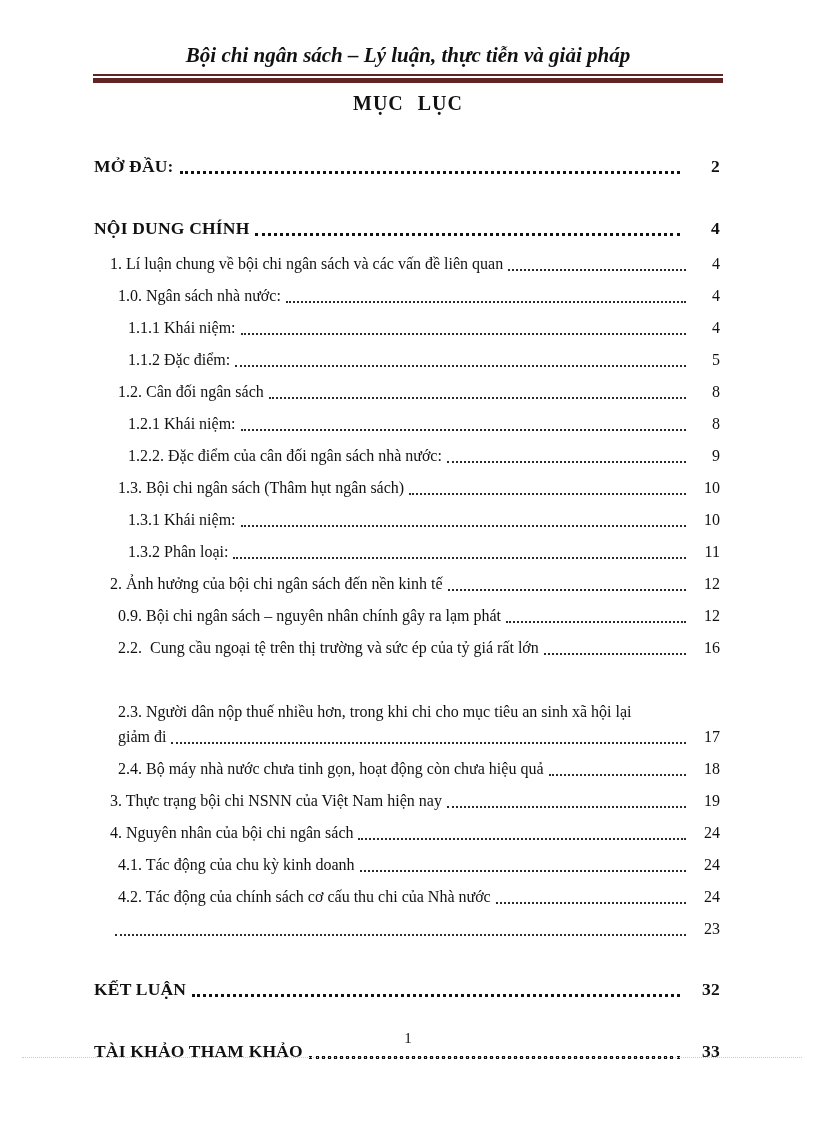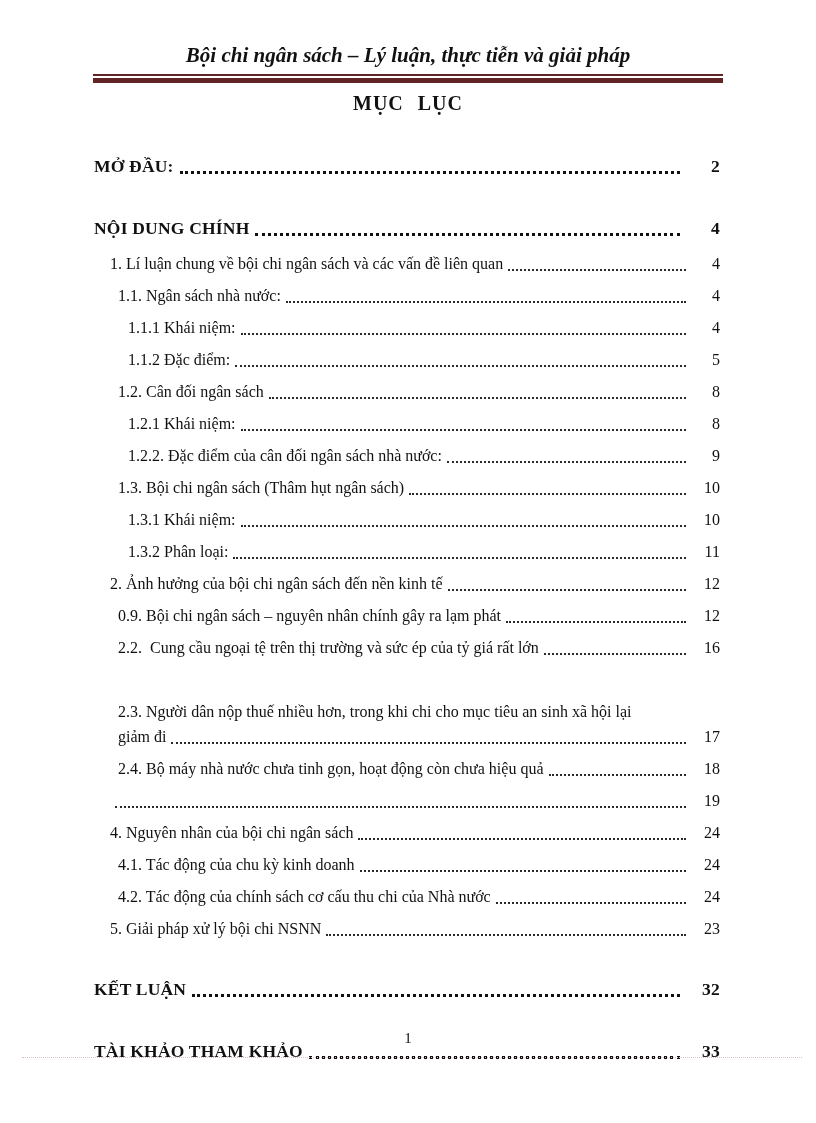--- a/index.html
+++ b/index.html
@@ -112,21 +112,21 @@
       </div>
       <div class="toc-row lvl1">
         <div class="toc-line">
           <span class="toc-text">1. Lí luận chung về bội chi ngân sách và các vấn đề liên quan</span>
           <span class="leader"></span>
           <span class="toc-page">4</span>
         </div>
       </div>
       <div class="toc-row lvl2">
         <div class="toc-line">
-          <span class="toc-text">1.1. Ngân sách nhà nước:</span>
+          <span class="toc-text">1.0. Ngân sách nhà nước:</span>
           <span class="leader"></span>
           <span class="toc-page">4</span>
         </div>
       </div>
       <div class="toc-row lvl3">
         <div class="toc-line">
           <span class="toc-text">1.1.1 Khái niệm:</span>
           <span class="leader"></span>
           <span class="toc-page">4</span>
         </div>
@@ -213,20 +213,21 @@
       </div>
       <div class="toc-row lvl2">
         <div class="toc-line">
           <span class="toc-text">2.4. Bộ máy nhà nước chưa tinh gọn, hoạt động còn chưa hiệu quả</span>
           <span class="leader"></span>
           <span class="toc-page">18</span>
         </div>
       </div>
       <div class="toc-row lvl1">
         <div class="toc-line">
+          <span class="toc-text">3. Thực trạng bội chi NSNN của Việt Nam hiện nay</span>
           <span class="leader"></span>
           <span class="toc-page">19</span>
         </div>
       </div>
       <div class="toc-row lvl1">
         <div class="toc-line">
           <span class="toc-text">4. Nguyên nhân của bội chi ngân sách</span>
           <span class="leader"></span>
           <span class="toc-page">24</span>
         </div>
@@ -240,21 +241,20 @@
       </div>
       <div class="toc-row lvl2">
         <div class="toc-line">
           <span class="toc-text">4.2. Tác động của chính sách cơ cấu thu chi của Nhà nước</span>
           <span class="leader"></span>
           <span class="toc-page">24</span>
         </div>
       </div>
       <div class="toc-row lvl1">
         <div class="toc-line">
-          <span class="toc-text">5. Giải pháp xử lý bội chi NSNN</span>
           <span class="leader"></span>
           <span class="toc-page">23</span>
         </div>
       </div>
       <div class="toc-row lvl0 bold">
         <div class="toc-line">
           <span class="toc-text">KẾT LUẬN</span>
           <span class="leader"></span>
           <span class="toc-page">32</span>
         </div>

